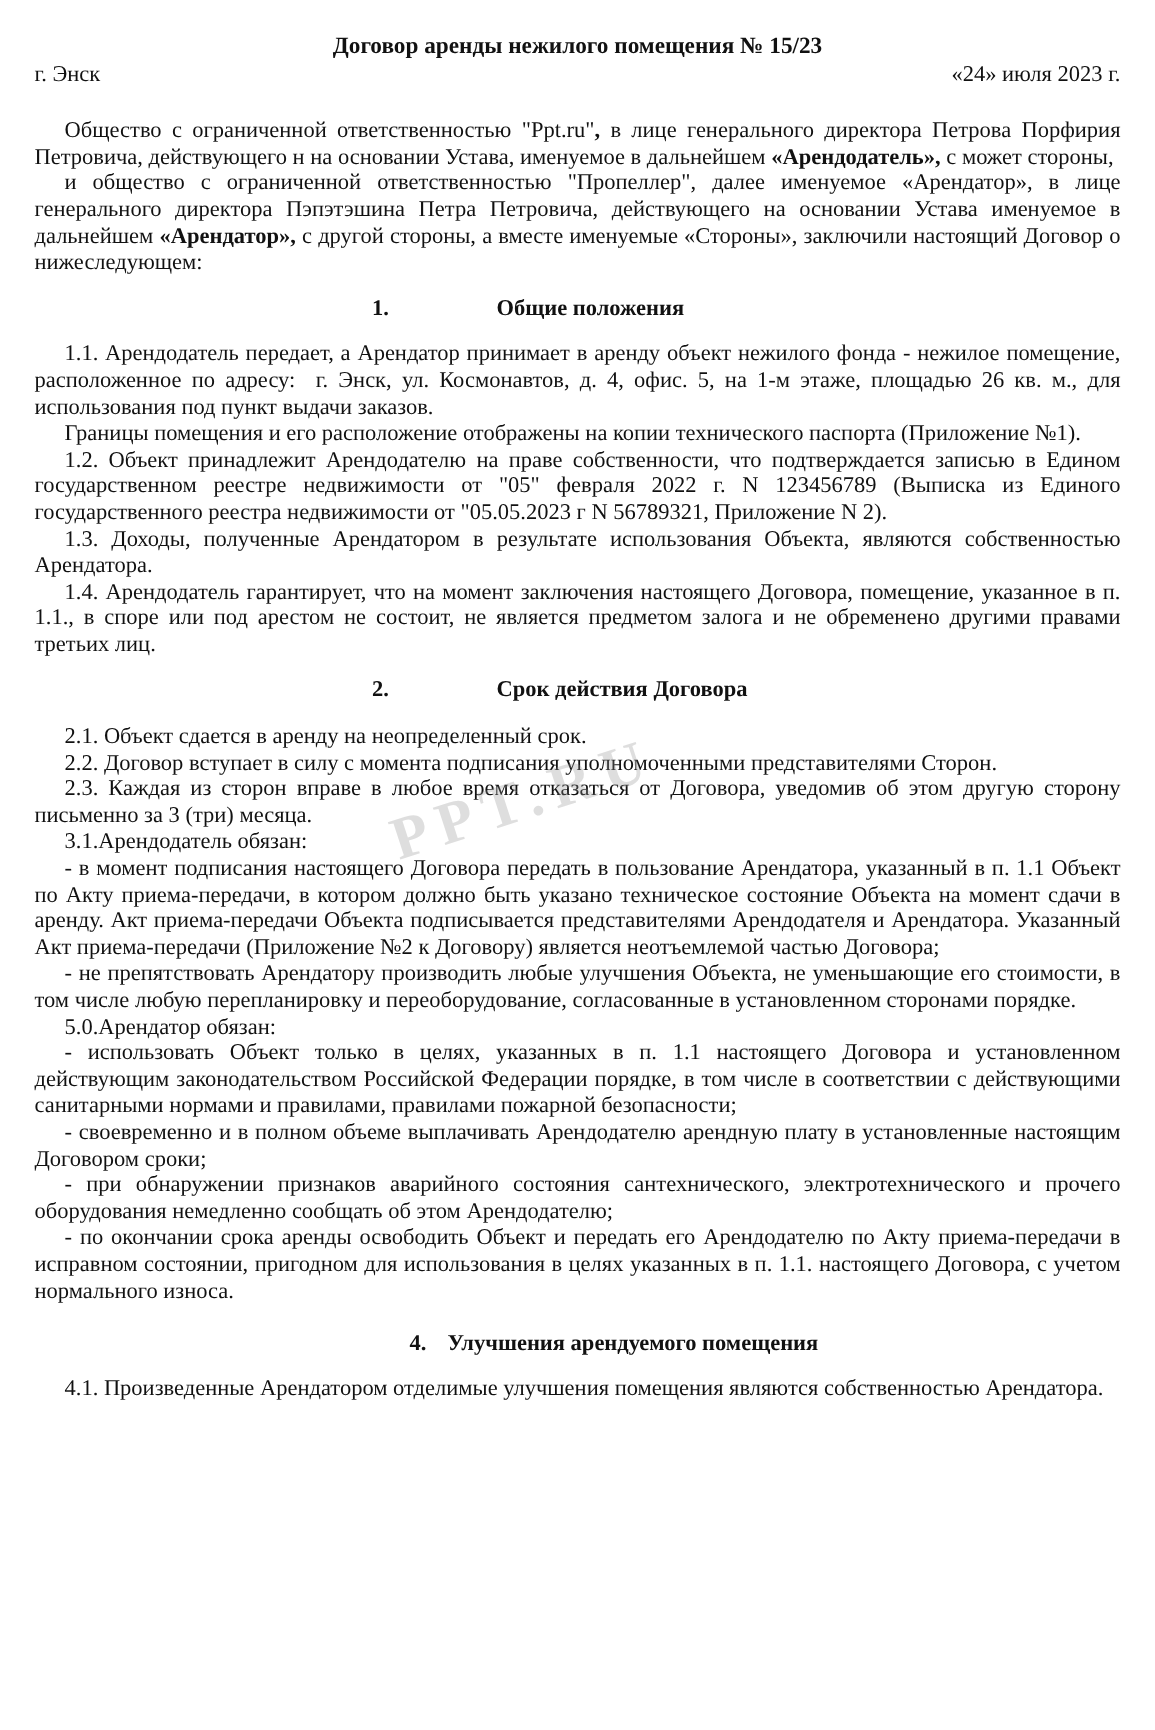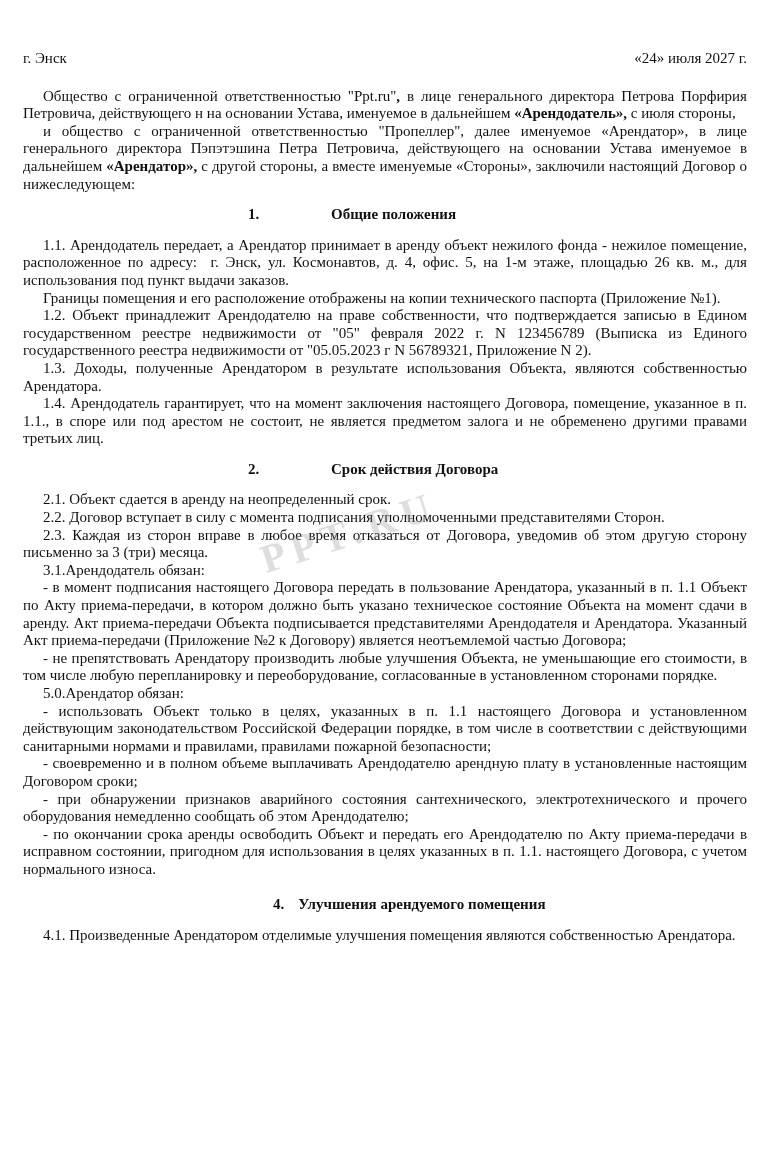--- a/index.html
+++ b/index.html
@@ -8,21 +8,21 @@
     width:770px; height:1153px;
     box-sizing:border-box;
     padding:22px 23px 0 23px;
     background:#ffffff;
     font-family:"Liberation Serif","DejaVu Serif",serif;
     font-size:15px; line-height:17.6px;
     color:#111;
     overflow:hidden;
   }
   .doc-title { text-align:center; font-weight:bold; font-size:15.5px; margin:0; }
-  .meta-row { display:flex; justify-content:space-between; margin-top:28px;gap:40px; }
+  .meta-row { display:flex; justify-content:space-between; margin-top:2px;gap:40px; }
   .doc-body { margin-top:20px; }
   p.para { margin:0; text-align:justify; text-indent:20px; }
   .b { font-weight:bold; }
   .h { font-weight:bold; margin:13px; }
   .h-sec1, .h-sec2 { padding-left:212px; }
   .h-sec1 .h-num, .h-sec2 .h-num { display:inline-block; width:83px; }
   .h-sec3 { padding-left:260px; }
   .h-sec4 { padding-left:237px; }
   .h-sec3 .h-num, .h-sec4 .h-num { padding-right:14px; }
   .h-space { margin-top:17.6px; }
@@ -32,26 +32,27 @@
     color:rgba(145,145,145,0.30);
     transform:rotate(-18deg); transform-origin:left center;
     pointer-events:none; user-select:none;
   }
 </style>
 </head>
 <body>
 
 <div class="page">
   <div class="watermark">PPT.RU</div>
+  <h1 class="doc-title">Договор аренды нежилого помещения № 15/23</h1>
   <div class="meta-row">
     <span>г. Энск</span>
-    <span>«24» июля 2027 г.</span>
+    <span>«24» июля 2023 г.</span>
   </div>
   <div class="doc-body">
-      <p class="para"><span>Общество с ограниченной ответственностью "Ppt.ru"</span><span class="b">,</span><span> в лице генерального директора Петрова Порфирия Петровича, действующего н на основании Устава, именуемое в дальнейшем </span><span class="b">«Арендодатель»,</span><span> с июля стороны,</span></p>
+      <p class="para"><span>Общество с ограниченной ответственностью "Ppt.ru"</span><span class="b">,</span><span> в лице генерального директора Петрова Порфирия Петровича, действующего н на основании Устава, именуемое в дальнейшем </span><span class="b">«Арендодатель»,</span><span> с может стороны,</span></p>
       <p class="para"><span>и общество с ограниченной ответственностью "Пропеллер", далее именуемое «Арендатор», в лице генерального директора Пэпэтэшина Петра Петровича, действующего на основании Устава именуемое в дальнейшем </span><span class="b">«Арендатор»,</span><span> с другой стороны, а вместе именуемые «Стороны», заключили настоящий Договор о нижеследующем:</span></p>
       <div class="h h-sec1"><span class="h-num">1.</span><span class="h-title">Общие положения</span></div>
       <p class="para"><span>1.1. Арендодатель передает, а Арендатор принимает в аренду объект нежилого фонда - нежилое помещение, расположенное по адресу: &nbsp;г. Энск, ул. Космонавтов, д. 4, офис. 5, на 1-м этаже, площадью 26 кв. м., для использования под пункт выдачи заказов.</span></p>
       <p class="para"><span>Границы помещения и его расположение отображены на копии технического паспорта (Приложение №1).</span></p>
       <p class="para"><span>1.2. Объект принадлежит Арендодателю на праве собственности, что подтверждается записью в Едином государственном реестре недвижимости от "05" февраля 2022 г. N 123456789 (Выписка из Единого государственного реестра недвижимости от "05.05.2023 г N 56789321, Приложение N 2).</span></p>
       <p class="para"><span>1.3. Доходы, полученные Арендатором в результате использования Объекта, являются собственностью Арендатора.</span></p>
       <p class="para"><span>1.4. Арендодатель гарантирует, что на момент заключения настоящего Договора, помещение, указанное в п. 1.1., в споре или под арестом не состоит, не является предметом залога и не обременено другими правами третьих лиц.</span></p>
       <div class="h h-sec2"><span class="h-num">2.</span><span class="h-title">Срок действия Договора</span></div>
       <p class="para"><span>2.1. Объект сдается в аренду на неопределенный срок.</span></p>
       <p class="para"><span>2.2. Договор вступает в силу с момента подписания уполномоченными представителями Сторон.</span></p>

